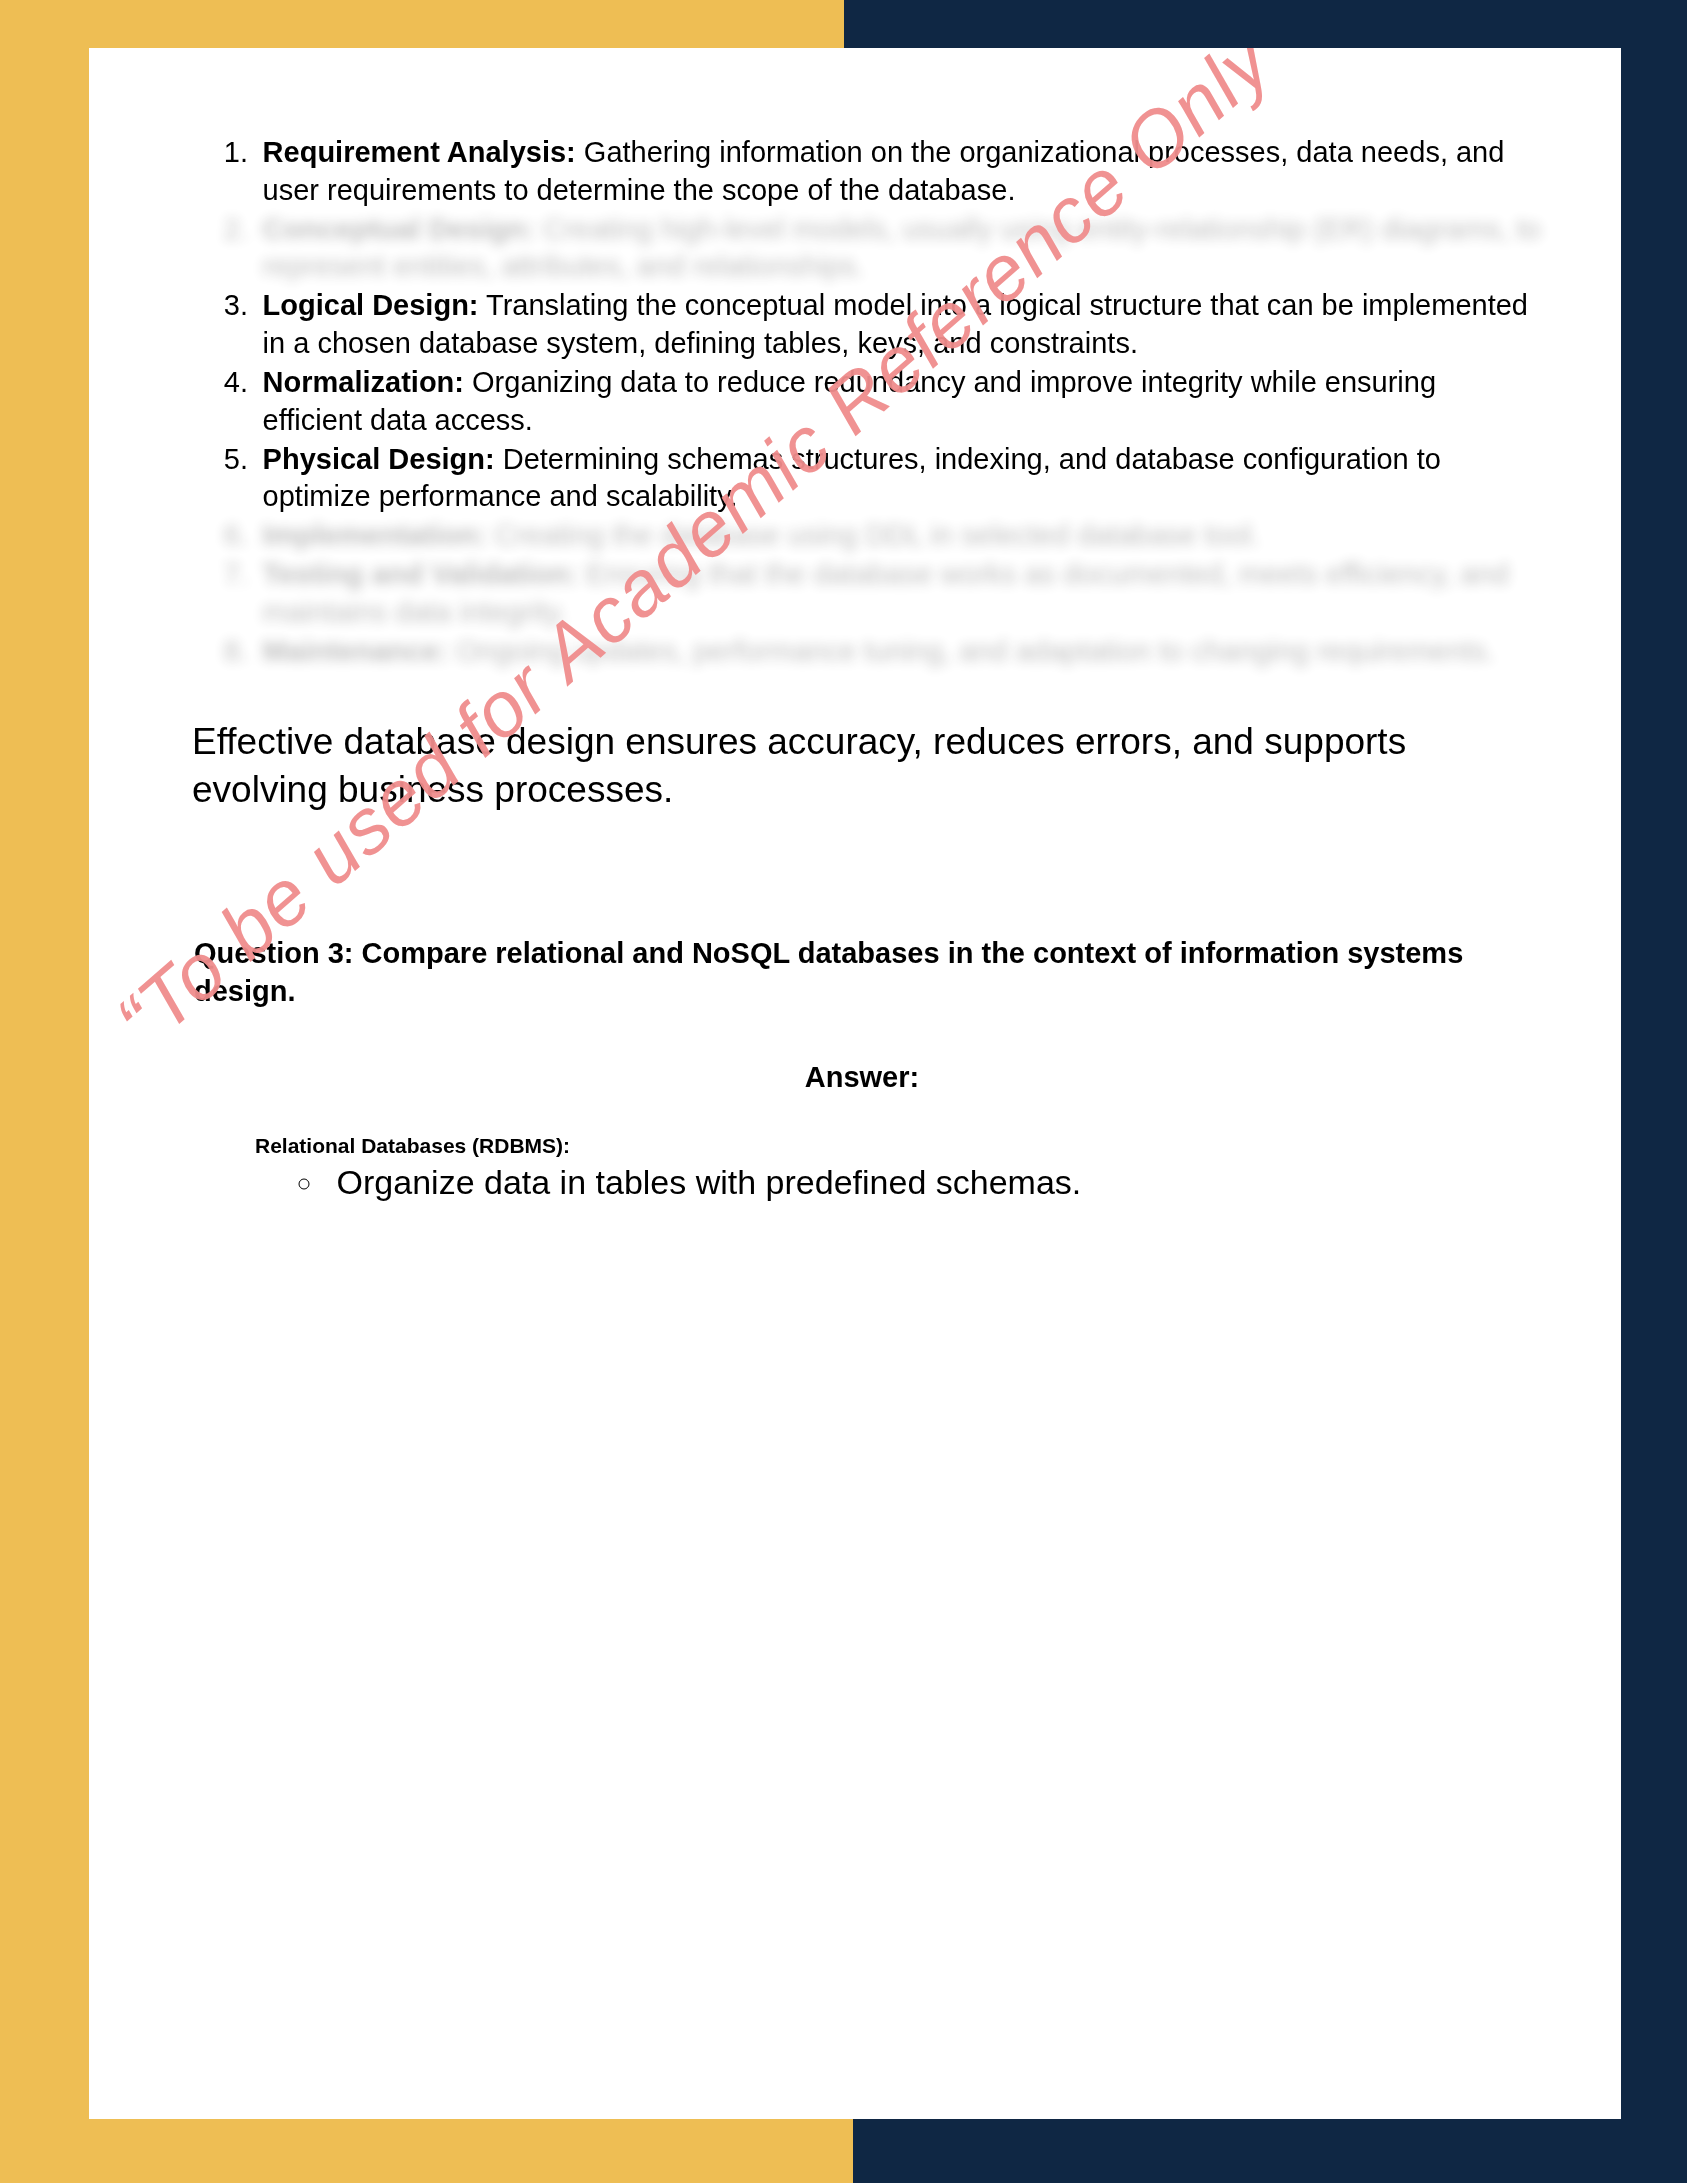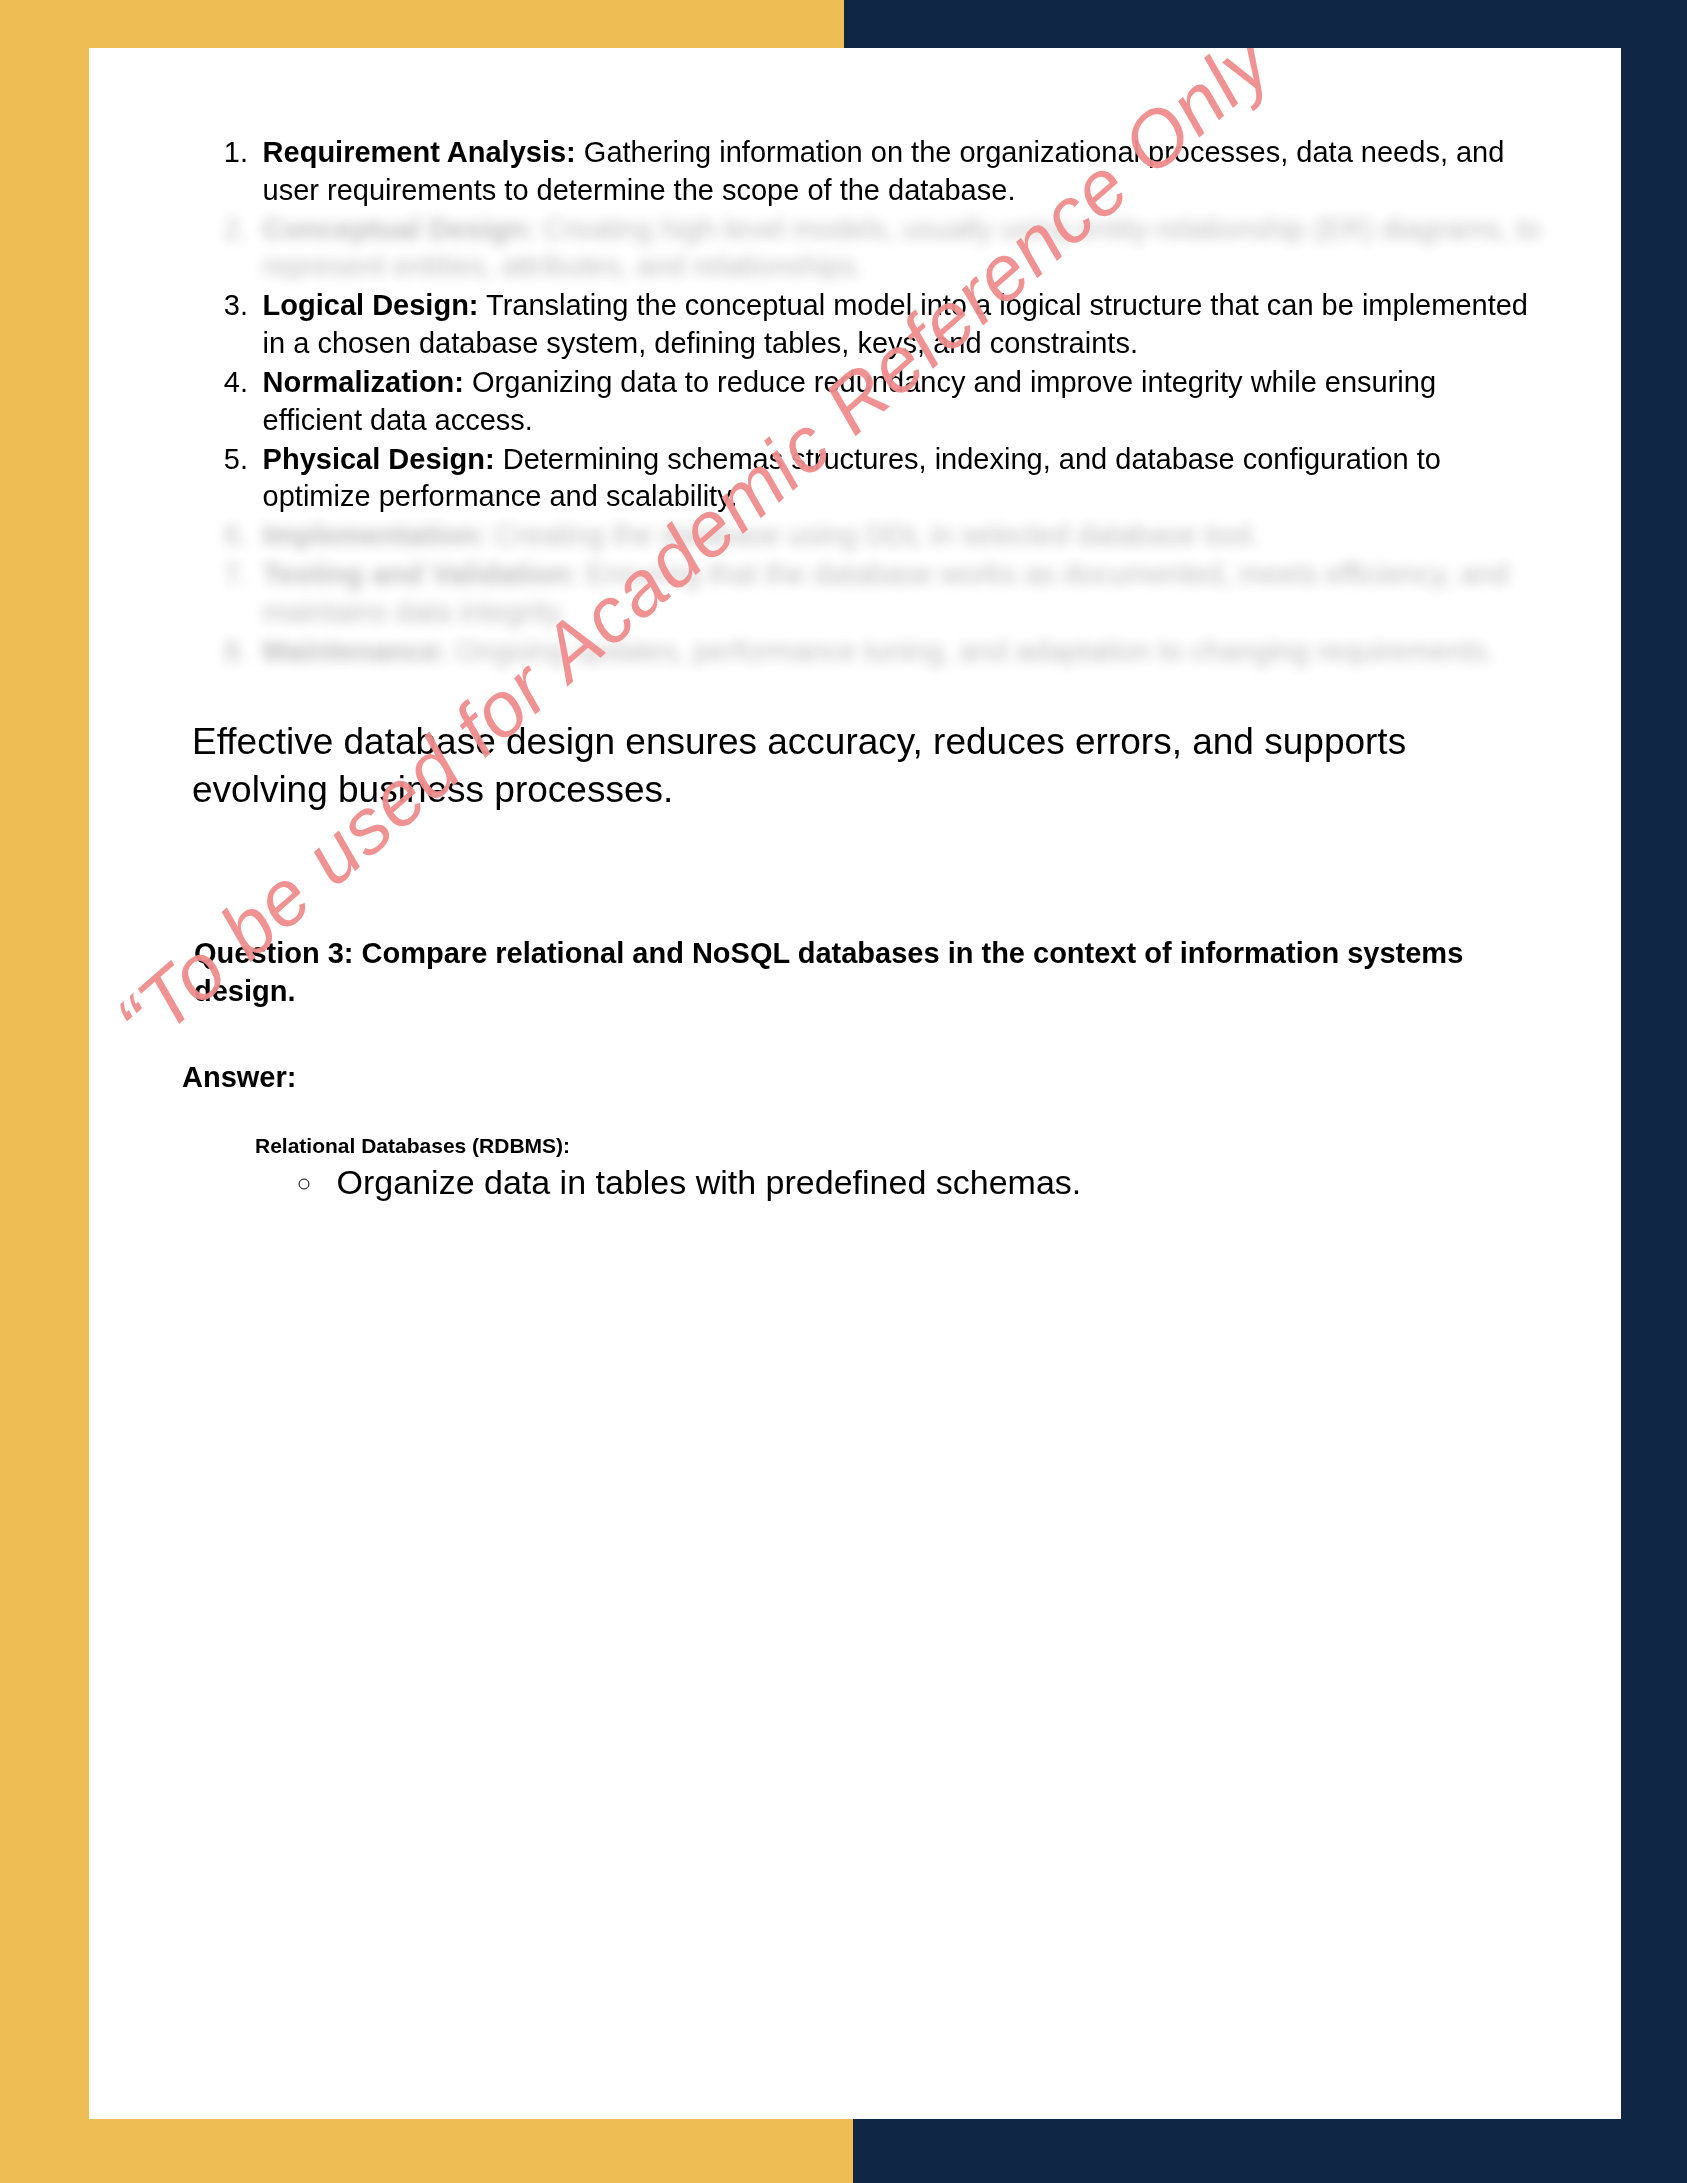--- a/index.html
+++ b/index.html
@@ -107,20 +107,21 @@
     font-size: 29px;
     font-weight: bold;
     line-height: 1.30;
   }
 
   .answer-label {
     font-size: 29px;
     font-weight: bold;
     margin: 0;
     line-height: 1.30;
+    text-align: center;
   }
 
   .sub-head {
     font-size: 21px;
     font-weight: bold;
     margin: 0 0 0 73px;
     line-height: 1.30;
   }
 
   ul.circle-list {

